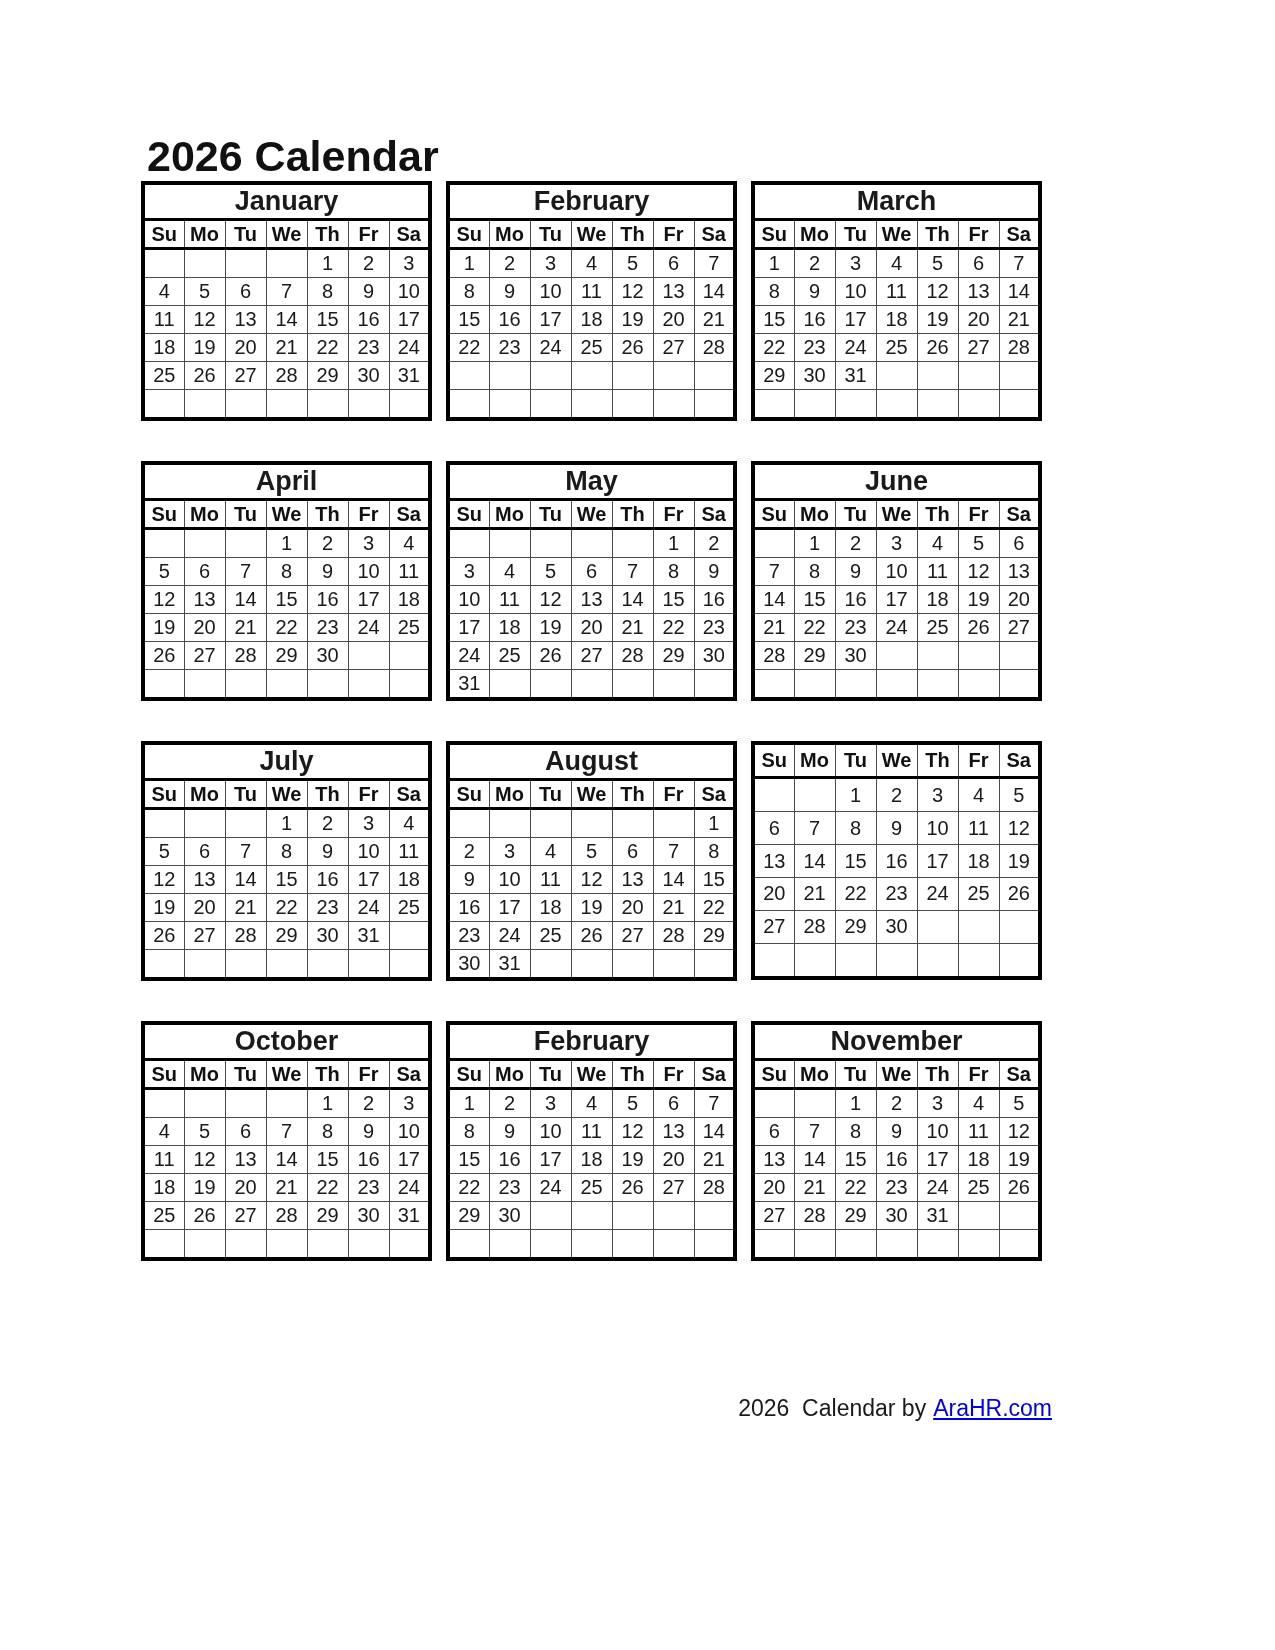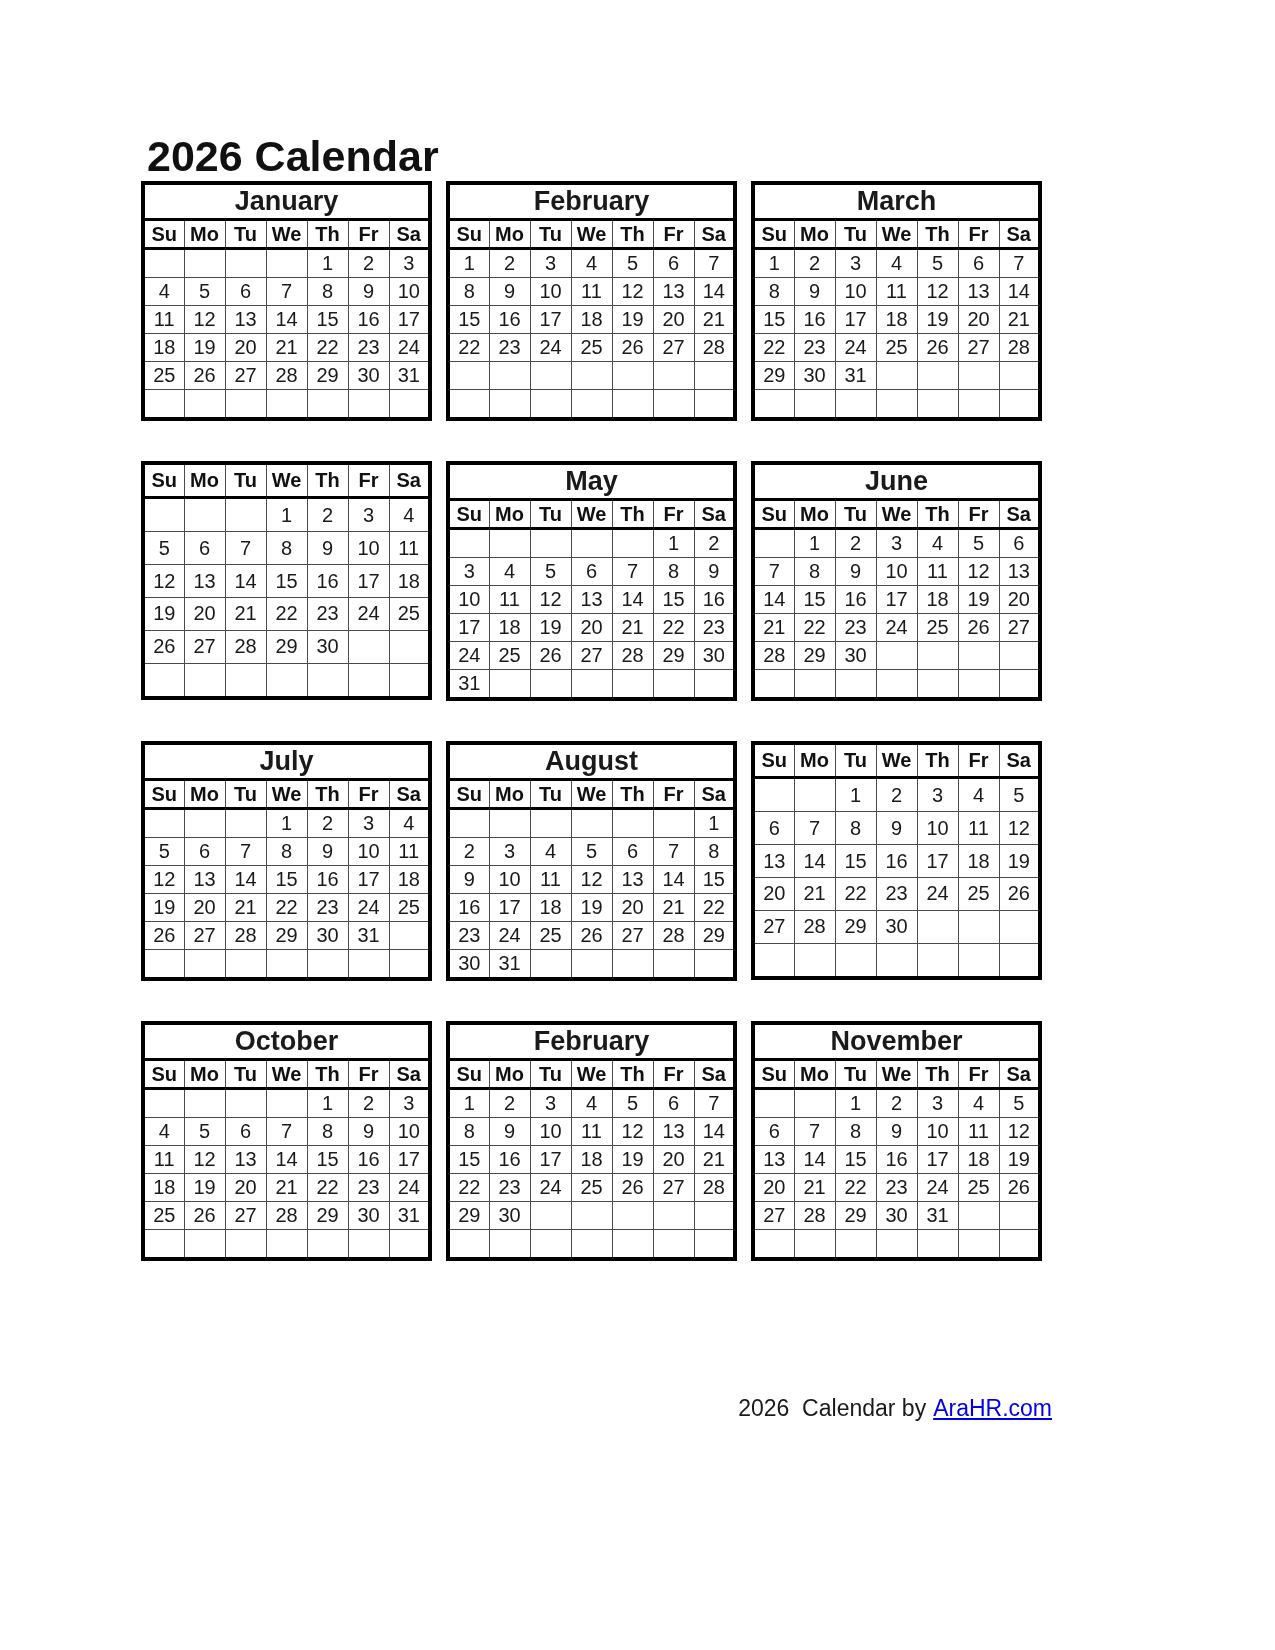--- a/index.html
+++ b/index.html
@@ -299,20 +299,23 @@
             <td></td>
             <td></td>
             <td></td>
             <td></td>
             <td></td>
           </tr>
         </tbody>
       </table>
       <table class="month">
         <tbody>
+          <tr class="mrow">
+            <td class="mname" colspan="7">April</td>
+          </tr>
           <tr class="drow">
             <td>Su</td>
             <td>Mo</td>
             <td>Tu</td>
             <td>We</td>
             <td>Th</td>
             <td>Fr</td>
             <td>Sa</td>
           </tr>
           <tr class="wrow">

